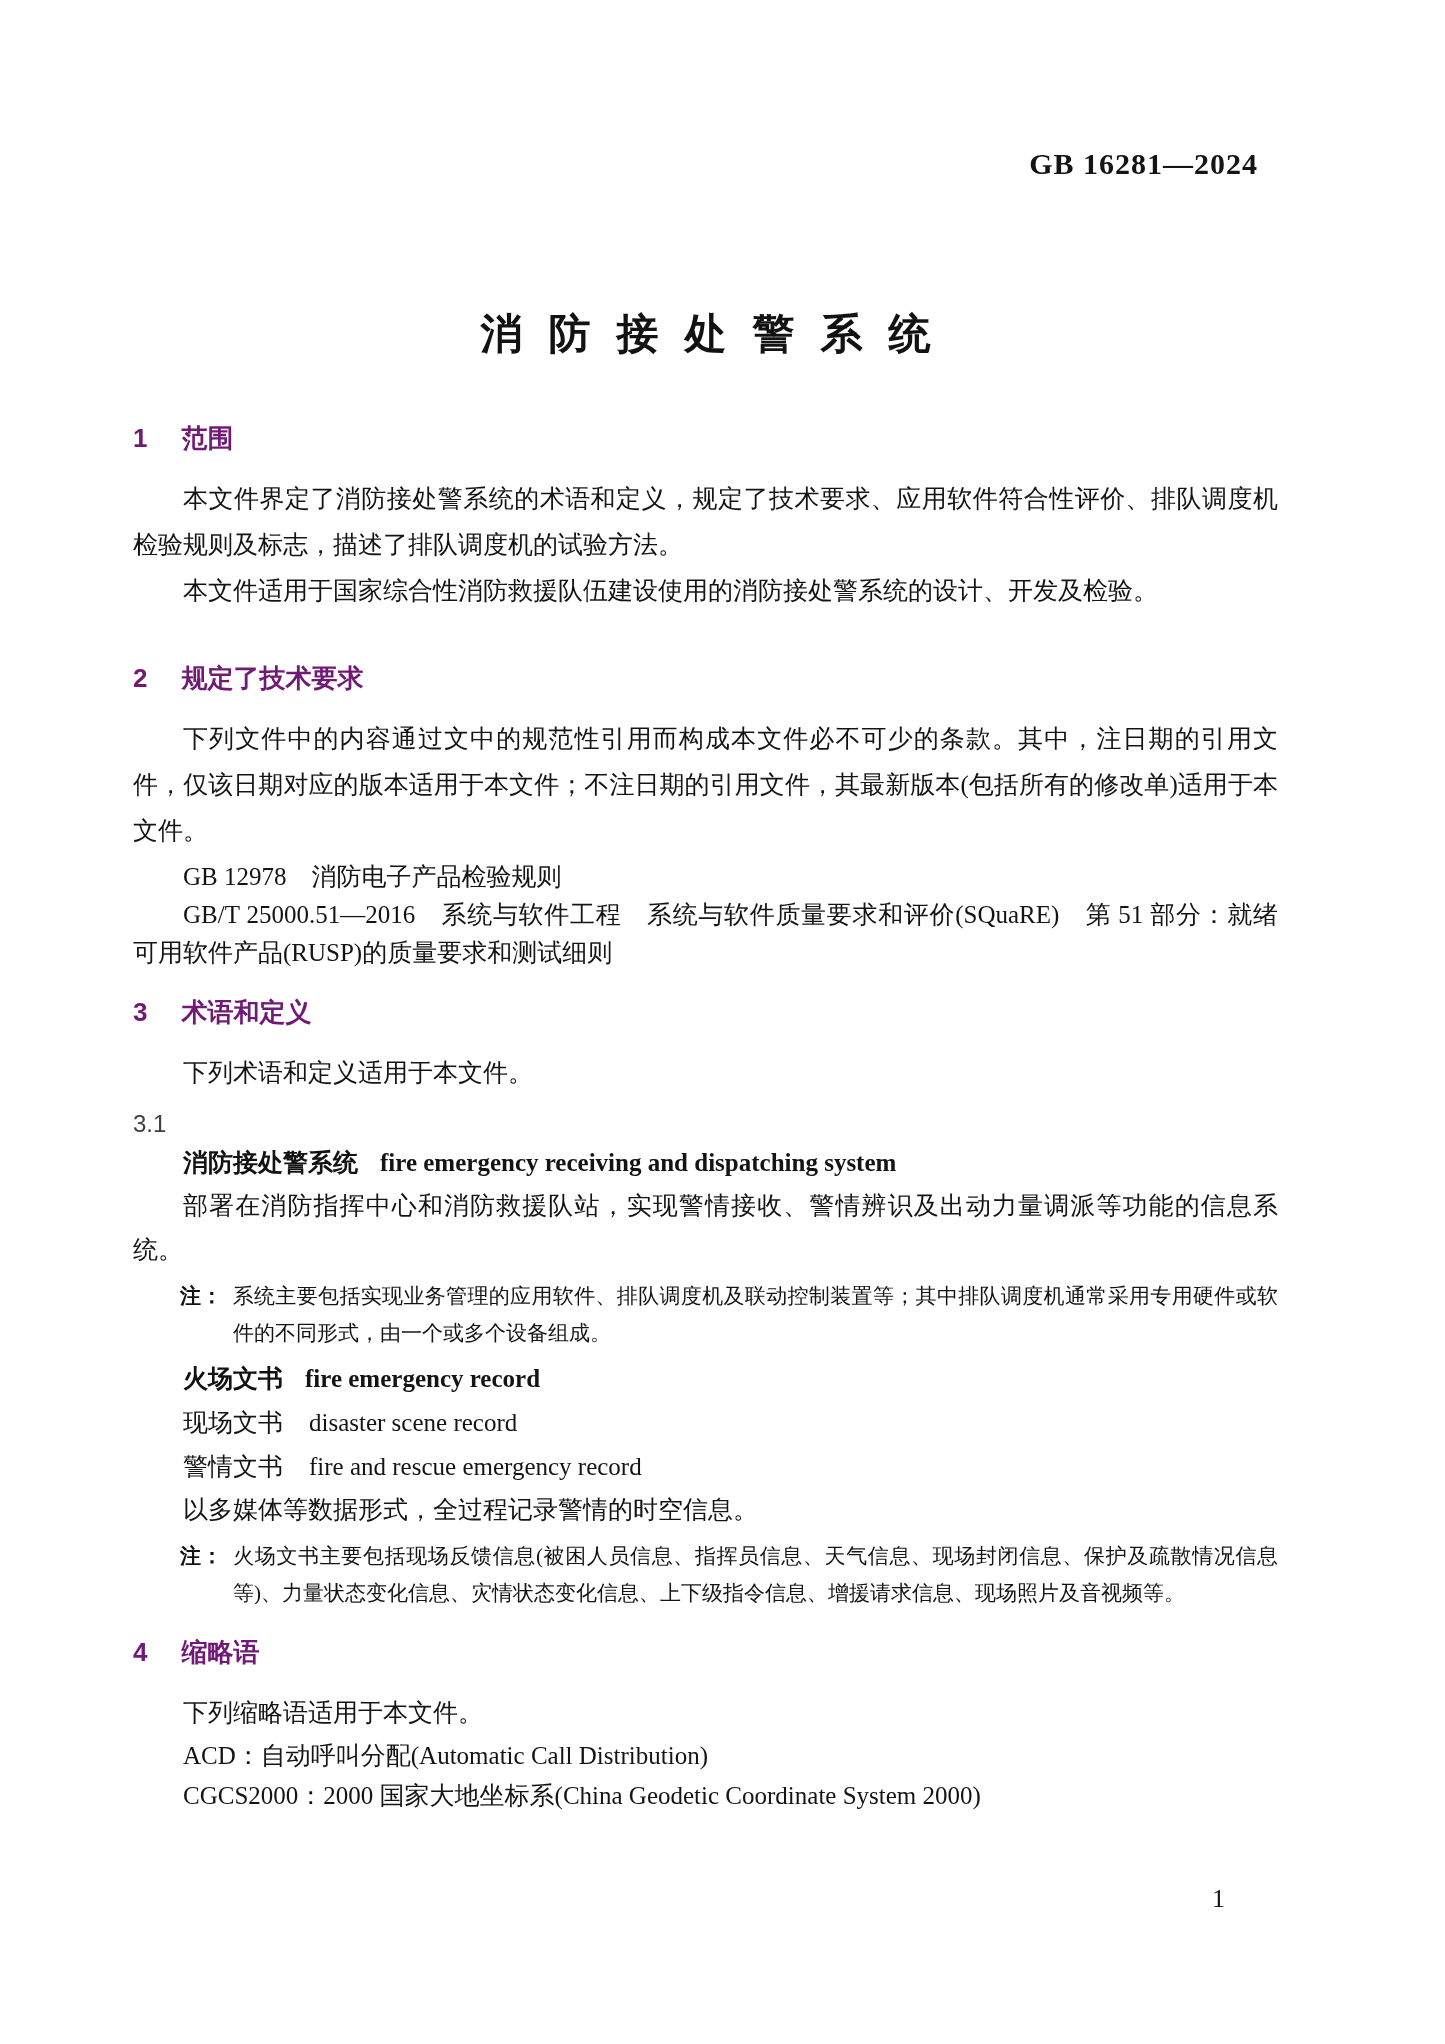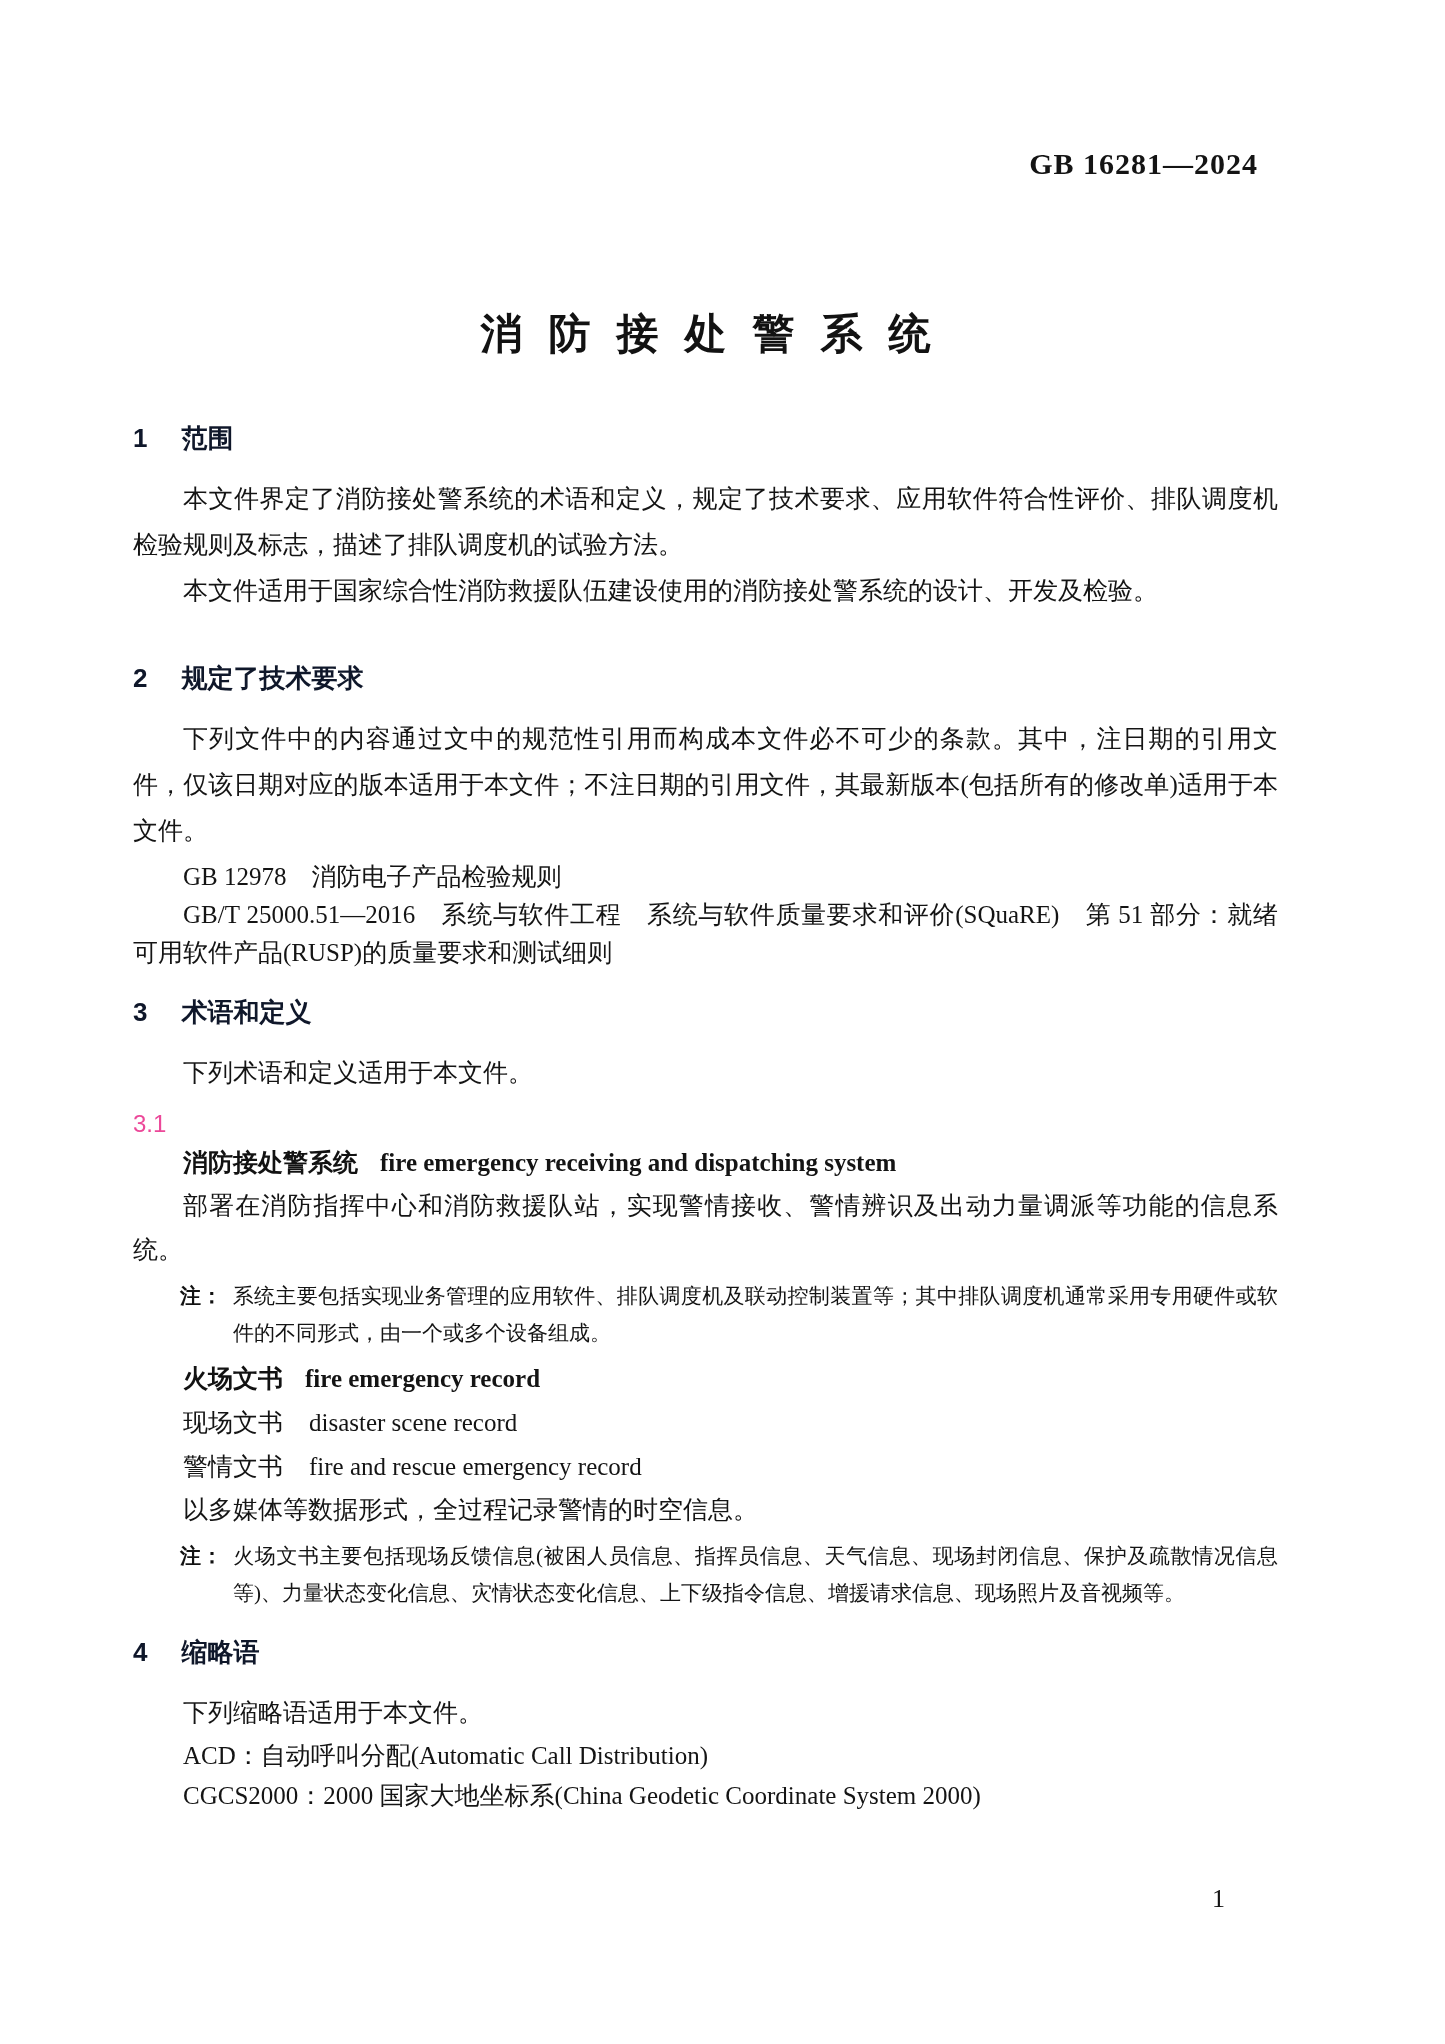--- a/index.html
+++ b/index.html
@@ -36,21 +36,21 @@
     letter-spacing: 26px;
     padding-left: 26px;
     color: #121212;
   }
 
   .sec-h {
     font-family: "Liberation Sans", sans-serif;
     font-weight: 700;
     font-size: 26px;
     line-height: 32px;
-    color: #0f172a;
+    color: #701a75;
   }
   .sec-num { display: inline-block; margin-right: 34px; }
   .h-s1 { margin-top: 60px; }
   .h-s2 { margin-top: 48px; }
   .h-s3 { margin-top: 24px; }
   .h-s4 { margin-top: 24px; }
 
   .body-p {
     font-size: 25px;
     line-height: 46px;
@@ -65,21 +65,21 @@
     text-align: justify;
     text-indent: 2em;
   }
   .refs { margin-top: 4px; }
 
   .term-id {
     font-family: "Liberation Sans", sans-serif;
     font-weight: 400;
     font-size: 24px;
     line-height: 32px;
-    color: #ec4899;
+    color: #404040;
   }
   .t31 { margin-top: 12px; }
   .t32 { margin-top: 8px; }
 
   .term-line { line-height: 37px; margin-top: 4px; padding-left: 50px; }
   .term-zh-pref {
     font-family: "Liberation Sans", sans-serif;
     font-weight: 700;
     font-size: 25px;
     margin-right: 22px;

